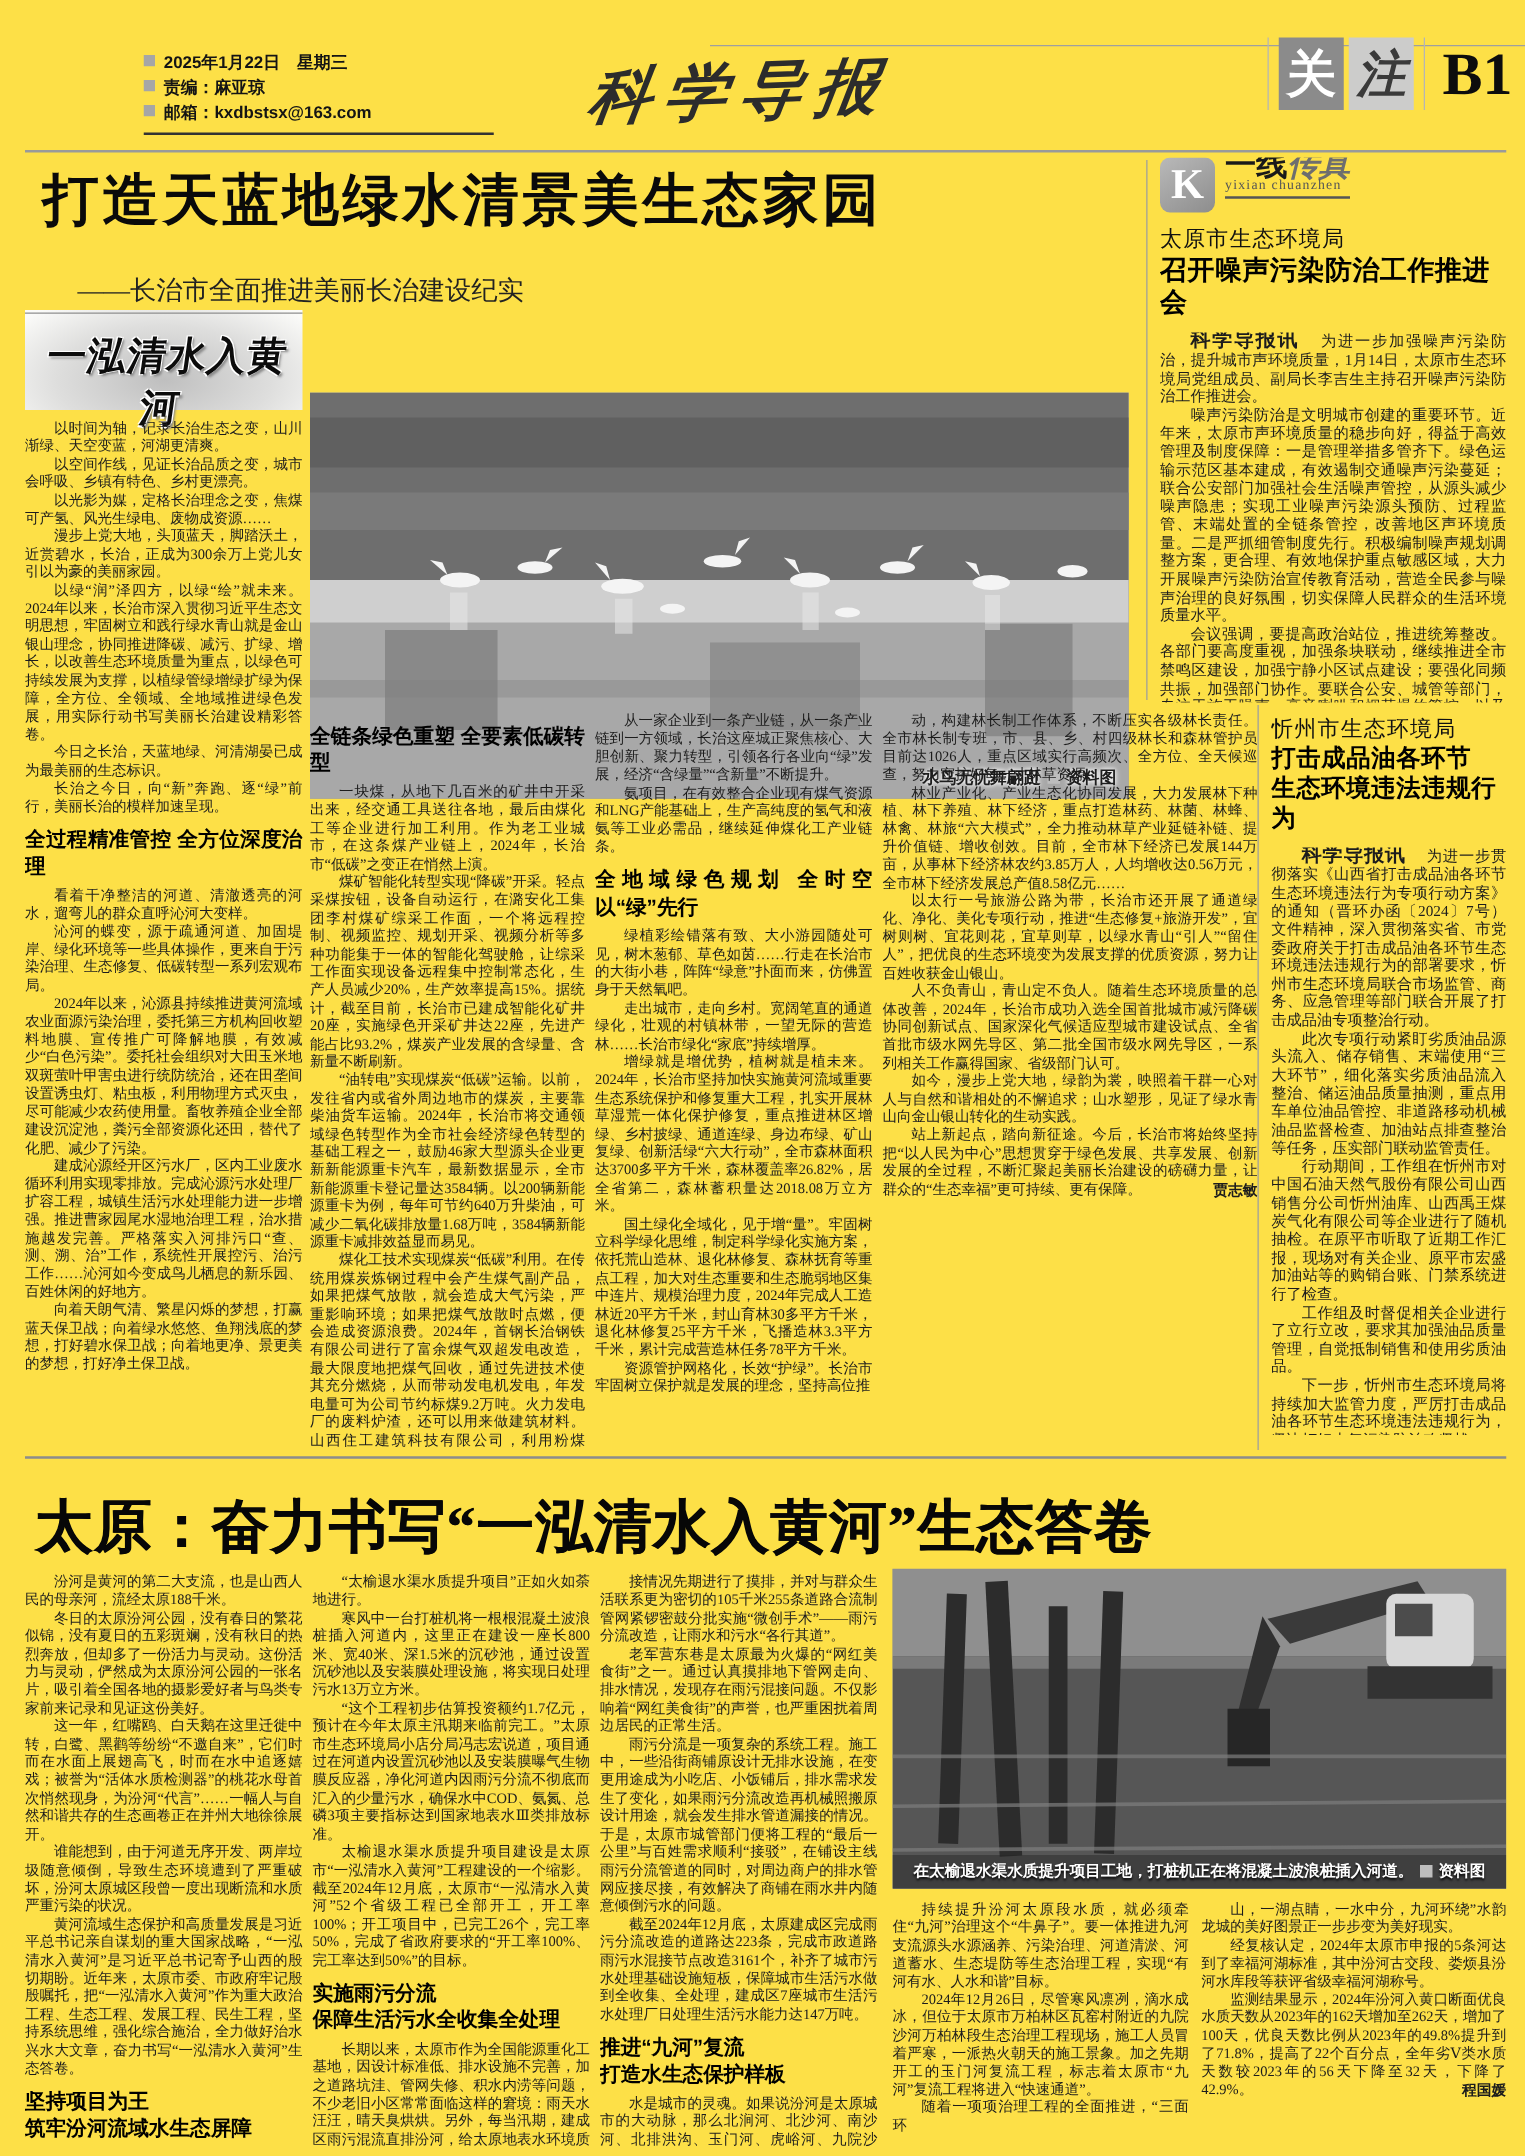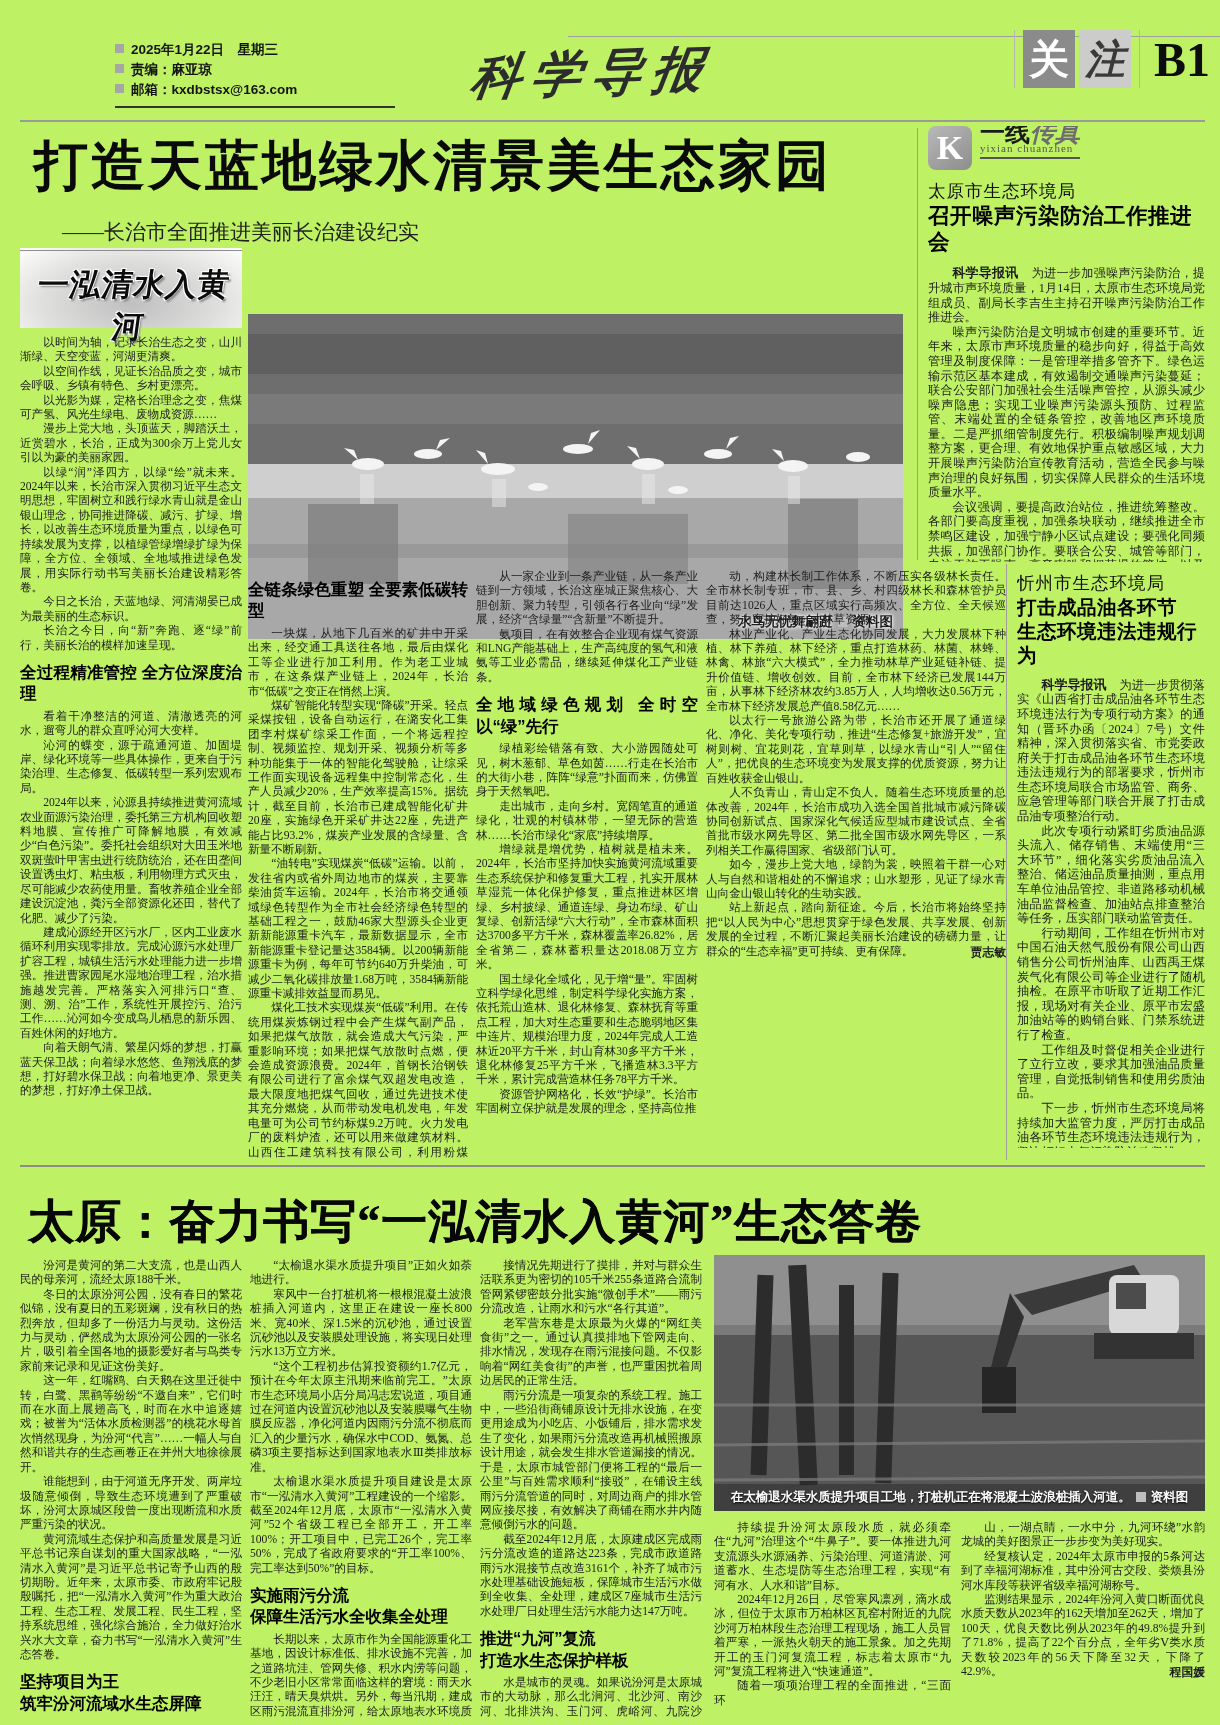--- a/index.html
+++ b/index.html
@@ -1,16 +1,16 @@
 <!DOCTYPE html>
 <html><head>
 <meta charset="utf-8">
 <style>
   html,body{margin:0;padding:0;background:#e8e8e6;}
-  .page{position:relative;width:1220px;height:1725px;margin:0 auto;background:#bef264;
+  .page{position:relative;width:1220px;height:1725px;margin:0 auto;background:#fde047;
         font-family:"Liberation Serif","DejaVu Serif",serif;color:#1c1c1c;overflow:hidden;}
   .inner{position:absolute;left:20px;top:0;width:1185px;height:100%;}
 
   
   .hdr{position:relative;height:120px;border-bottom:2px solid #9a9a9a;}
   .hdr-topline{position:absolute;top:36px;left:548px;right:-15px;height:1px;background:#9f9f9f;}
   .hdr-meta{position:absolute;left:95px;top:40px;width:280px;border-bottom:2px solid #333;padding-bottom:6px;}
   .hdr-meta div{font-family:"Liberation Sans","DejaVu Sans",sans-serif;font-size:13.5px;line-height:20px;color:#141414;font-weight:bold;}
   .sq{display:inline-block;width:9px;height:9px;background:#a6a6a6;margin-right:7px;vertical-align:1px;}
   .masthead{position:absolute;left:452px;top:40px;font-size:50px;font-weight:bold;color:#2c2c2c;
@@ -25,25 +25,25 @@
 
   
   .band-top{position:relative;height:1043px;}
   .band-bot{position:relative;height:560px;border-top:2px solid #8c8c8c;}
 
   .abs{position:absolute;}
   .colflow{overflow:hidden;font-size:11.6px;line-height:14.4px;text-align:justify;}
   .colflow p{margin:0;text-indent:2em;}
   .colsub{font-family:"Liberation Sans","DejaVu Sans",sans-serif;font-weight:bold;font-size:16.5px;
           line-height:1.3;margin:9px 0 5px;text-indent:0;color:#000;}
-  .lead{font-family:Liberation Serif, serif;font-size:13px;}
+  .lead{font-family:Liberation Mono, monospace;font-size:16px;}
   .byline{float:right;font-family:"Liberation Sans",sans-serif;font-size:11.8px;font-weight:bold;padding-left:8px;}
 
   .main-headline{font-family:Liberation Mono, monospace;font-weight:bold;
-                 font-size:54px;letter-spacing:3px;color:#0a0a0a;white-space:nowrap;}
+                 font-size:45px;letter-spacing:3px;color:#0a0a0a;white-space:nowrap;}
   .deck{font-size:21px;color:#222;}
 
   .badge{width:222px;height:80px;position:relative;text-align:center;
          background:radial-gradient(ellipse at 50% 70%, #bfbfbf 0%, #dededd 55%, #fbfbf9 95%);}
   .badge:before{content:"";position:absolute;top:2px;left:0;right:0;height:1px;background:#8f8f8f;}
   .badge span{display:inline-block;margin-top:16px;font-family:"Liberation Sans",sans-serif;font-weight:bold;
          font-size:31px;letter-spacing:1px;color:#0c0c0c;transform:skewX(-8deg);
          text-shadow:-1px -1px 0 #fff,1px -1px 0 #fff,-1px 1px 0 #fff,2px 2px 2px #888;}
 
   .photo{background:#9a9a9a;position:relative;overflow:hidden;}

